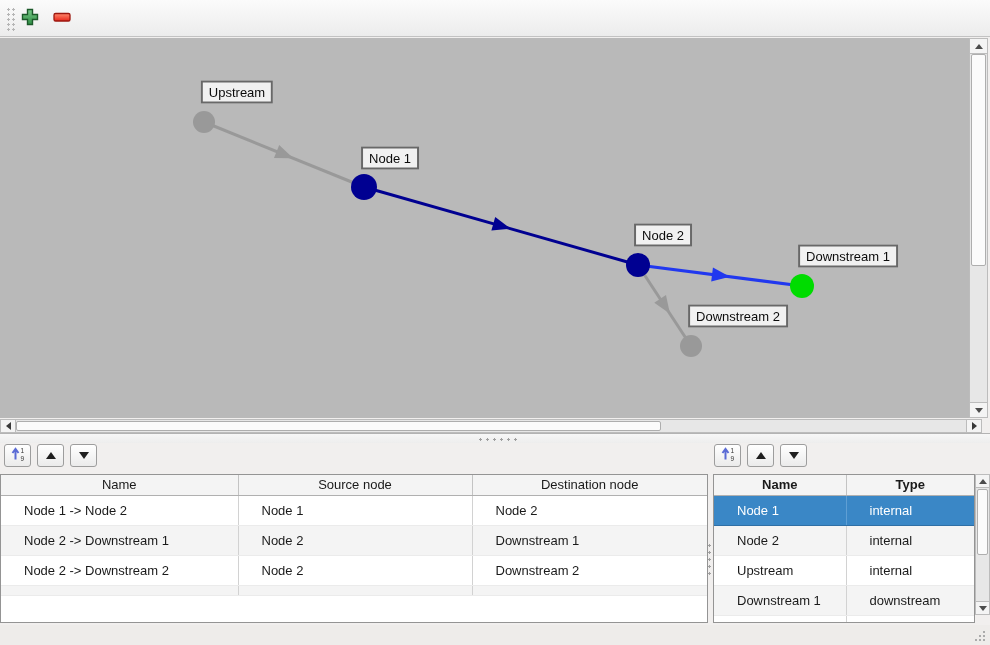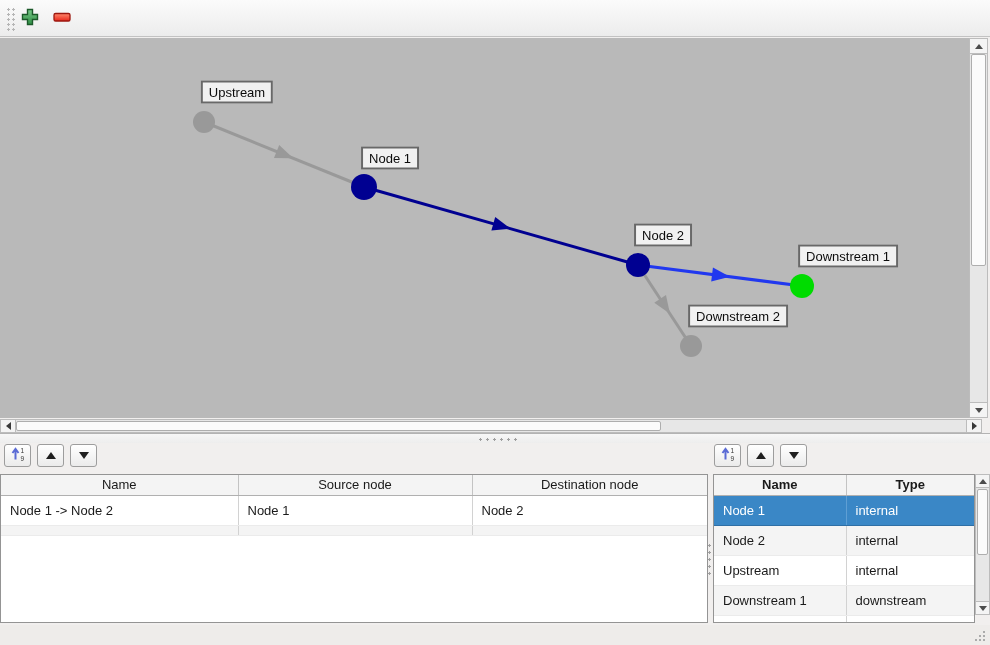--- a/index.html
+++ b/index.html
@@ -52,21 +52,21 @@
   .tri-up-b   { border-left:5px solid transparent; border-right:5px solid transparent; border-bottom:7px solid #1f1f1f; }
   .tri-down-b { border-left:5px solid transparent; border-right:5px solid transparent; border-top:7px solid #1f1f1f; }
 
   
   .table-wrap { position:absolute; top:474px; background:#fff;
     border:1px solid #949494; overflow:hidden; }
   table { border-collapse:collapse; table-layout:fixed; width:100%; font-size:13px; }
   th { height:20px; font-weight:normal; background:#f4f4f4; text-align:center;
     border-right:1px solid #c3c3c3; border-bottom:1px solid #b0b0b0; }
   th:last-child { border-right:none; }
-  td { height:30px; padding:0 9px; border-right:1px solid #d2d2d2; border-bottom:1px solid #ebebeb;
+  td { height:30px; padding:0 23px; border-right:1px solid #d2d2d2; border-bottom:1px solid #ebebeb;
     overflow:hidden; white-space:nowrap; }
   td:last-child { border-right:none; }
   tbody tr:nth-child(even) td { background:#f4f4f4; }
   .nodes-table th { font-weight:bold; }
   .nodes-table tr.selected td { background:#3a87c6 !important; color:#ffffff;
     border-right-color:#5f9fd4; border-bottom-color:#2f6fa5; }
   tr.partial td { height:10px; }
 
   
   .bottom-strip { position:absolute; top:625px; left:0; width:990px; height:20px; background:#eeecea; }
@@ -201,20 +201,30 @@
         <th>Source node</th>
         <th>Destination node</th>
       </tr>
     </thead>
     <tbody>
       <tr>
         <td>Node 1 -&gt; Node 2</td>
         <td>Node 1</td>
         <td>Node 2</td>
       </tr>
+      <tr>
+        <td>Node 2 -&gt; Downstream 1</td>
+        <td>Node 2</td>
+        <td>Downstream 1</td>
+      </tr>
+      <tr>
+        <td>Node 2 -&gt; Downstream 2</td>
+        <td>Node 2</td>
+        <td>Downstream 2</td>
+      </tr>
       <tr class="partial">
           <td></td>
           <td></td>
           <td></td>
         </tr>
     </tbody>
   </table>
 </div>
 
 <div class="splitter-v">

